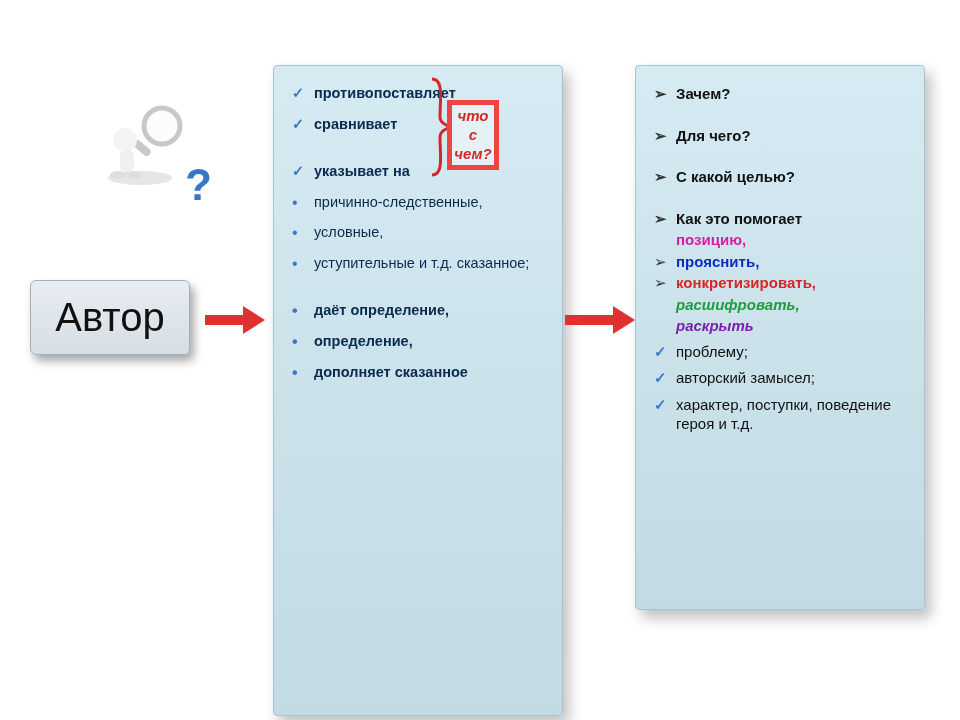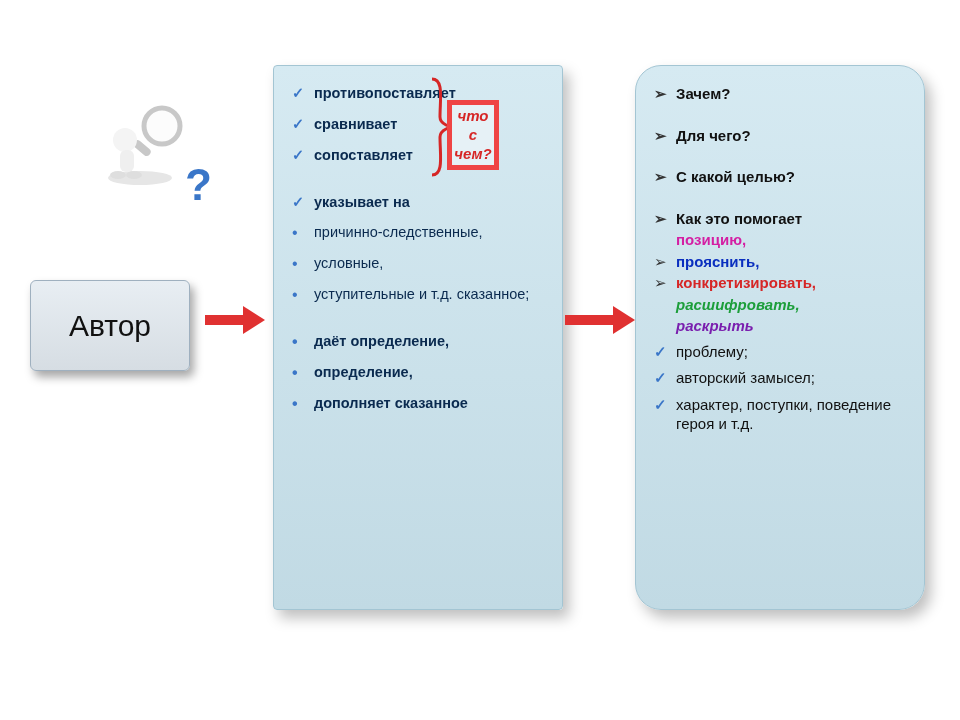--- a/index.html
+++ b/index.html
@@ -29,55 +29,54 @@
     top: 80px;
     font-size: 44px;
     font-weight: bold;
     color: #3a76c8;
   }
   .author-box {
     position: absolute;
     left: 30px;
     top: 280px;
     width: 160px;
-    height: 91px;
+    height: 75px;
     background: linear-gradient(#e8eef3, #d6dde3);
     border: 1px solid #9fb0bf;
     border-radius: 6px;
     box-shadow: 4px 6px 10px rgba(0,0,0,0.35);
     display: flex;
     align-items: center;
     justify-content: center;
-    font-size: 30px;
+    font-size: 40px;
     color: #111;
   }
   .panel {
     position: absolute;
     background: linear-gradient(#d6eaf2, #c1dae4);
     border: 1px solid #a3c5d3;
     border-radius: 4px;
     box-shadow: 6px 8px 14px rgba(0,0,0,0.25);
     padding: 18px 16px 18px 18px;
   }
   .panel-middle {
     left: 273px;
     top: 65px;
     width: 290px;
-    height: 545px;
+    height: 651px;
     font-size: 14.5px;
     color: #0a2a4f;
   }
   .panel-right {
     left: 635px;
     top: 65px;
     width: 290px;
     height: 545px;
     font-size: 15px;
     color: #111;
-    border-radius: 26px;
   }
   .list { margin: 0; padding: 0; list-style: none; }
   .list li {
     position: relative;
     padding-left: 22px;
     margin-bottom: 12px;
     line-height: 1.3;
   }
   .list li.tight { margin-bottom: 7px; }
   .list li.gap-before { margin-top: 28px; }
@@ -167,21 +166,20 @@
 
 <div class="arrow arrow1">
   <div class="shaft"></div>
     <div class="head"></div>
 </div>
 
 <div class="panel panel-middle">
   <ul class="list">
     <li class="check bold">противопоставляет</li>
     <li class="check bold">сравнивает</li>
-    <li class="check bold">сопоставляет</li>
 
     <li class="check bold gap-before">указывает на</li>
     <li class="dot">причинно-следственные,</li>
     <li class="dot">условные,</li>
     <li class="dot">уступительные и т.д. сказанное;</li>
 
     <li class="dot bold gap-before">даёт определение,</li>
     <li class="dot bold">определение,</li>
     <li class="dot bold">дополняет сказанное</li>
   </ul>

